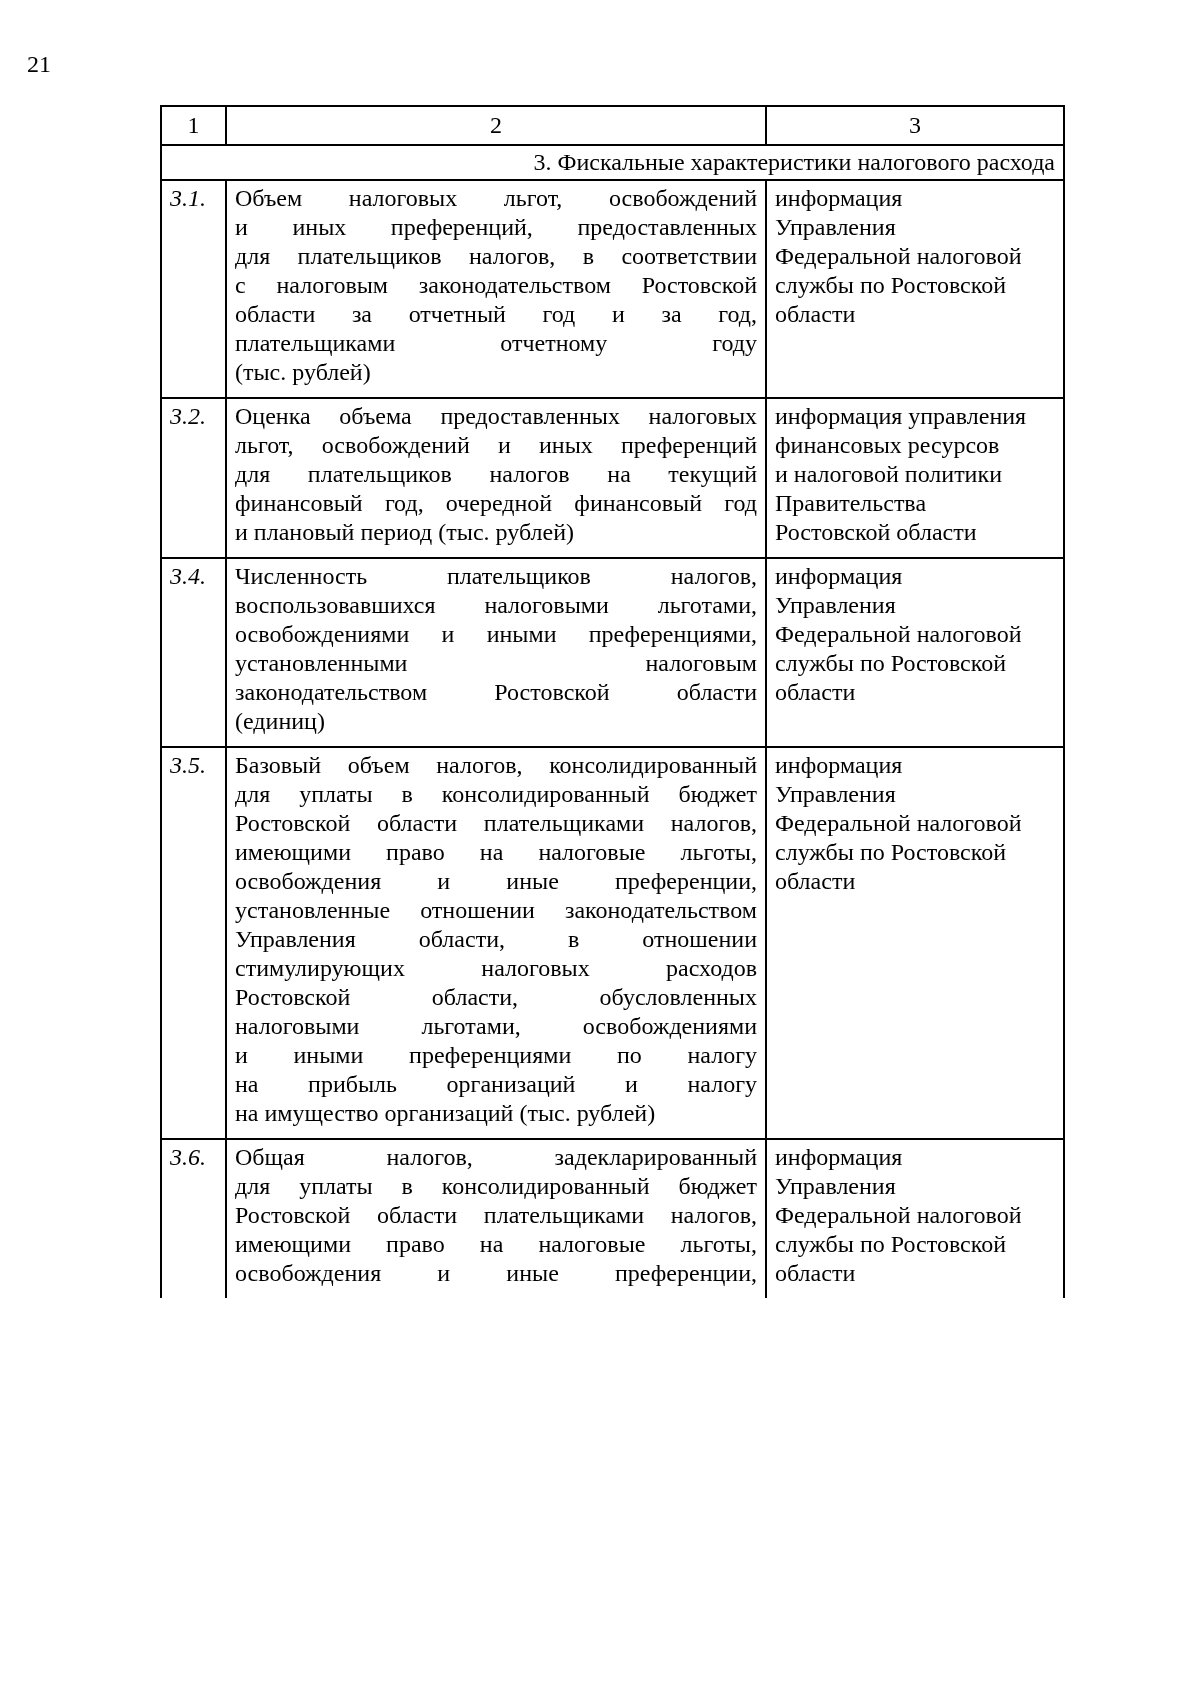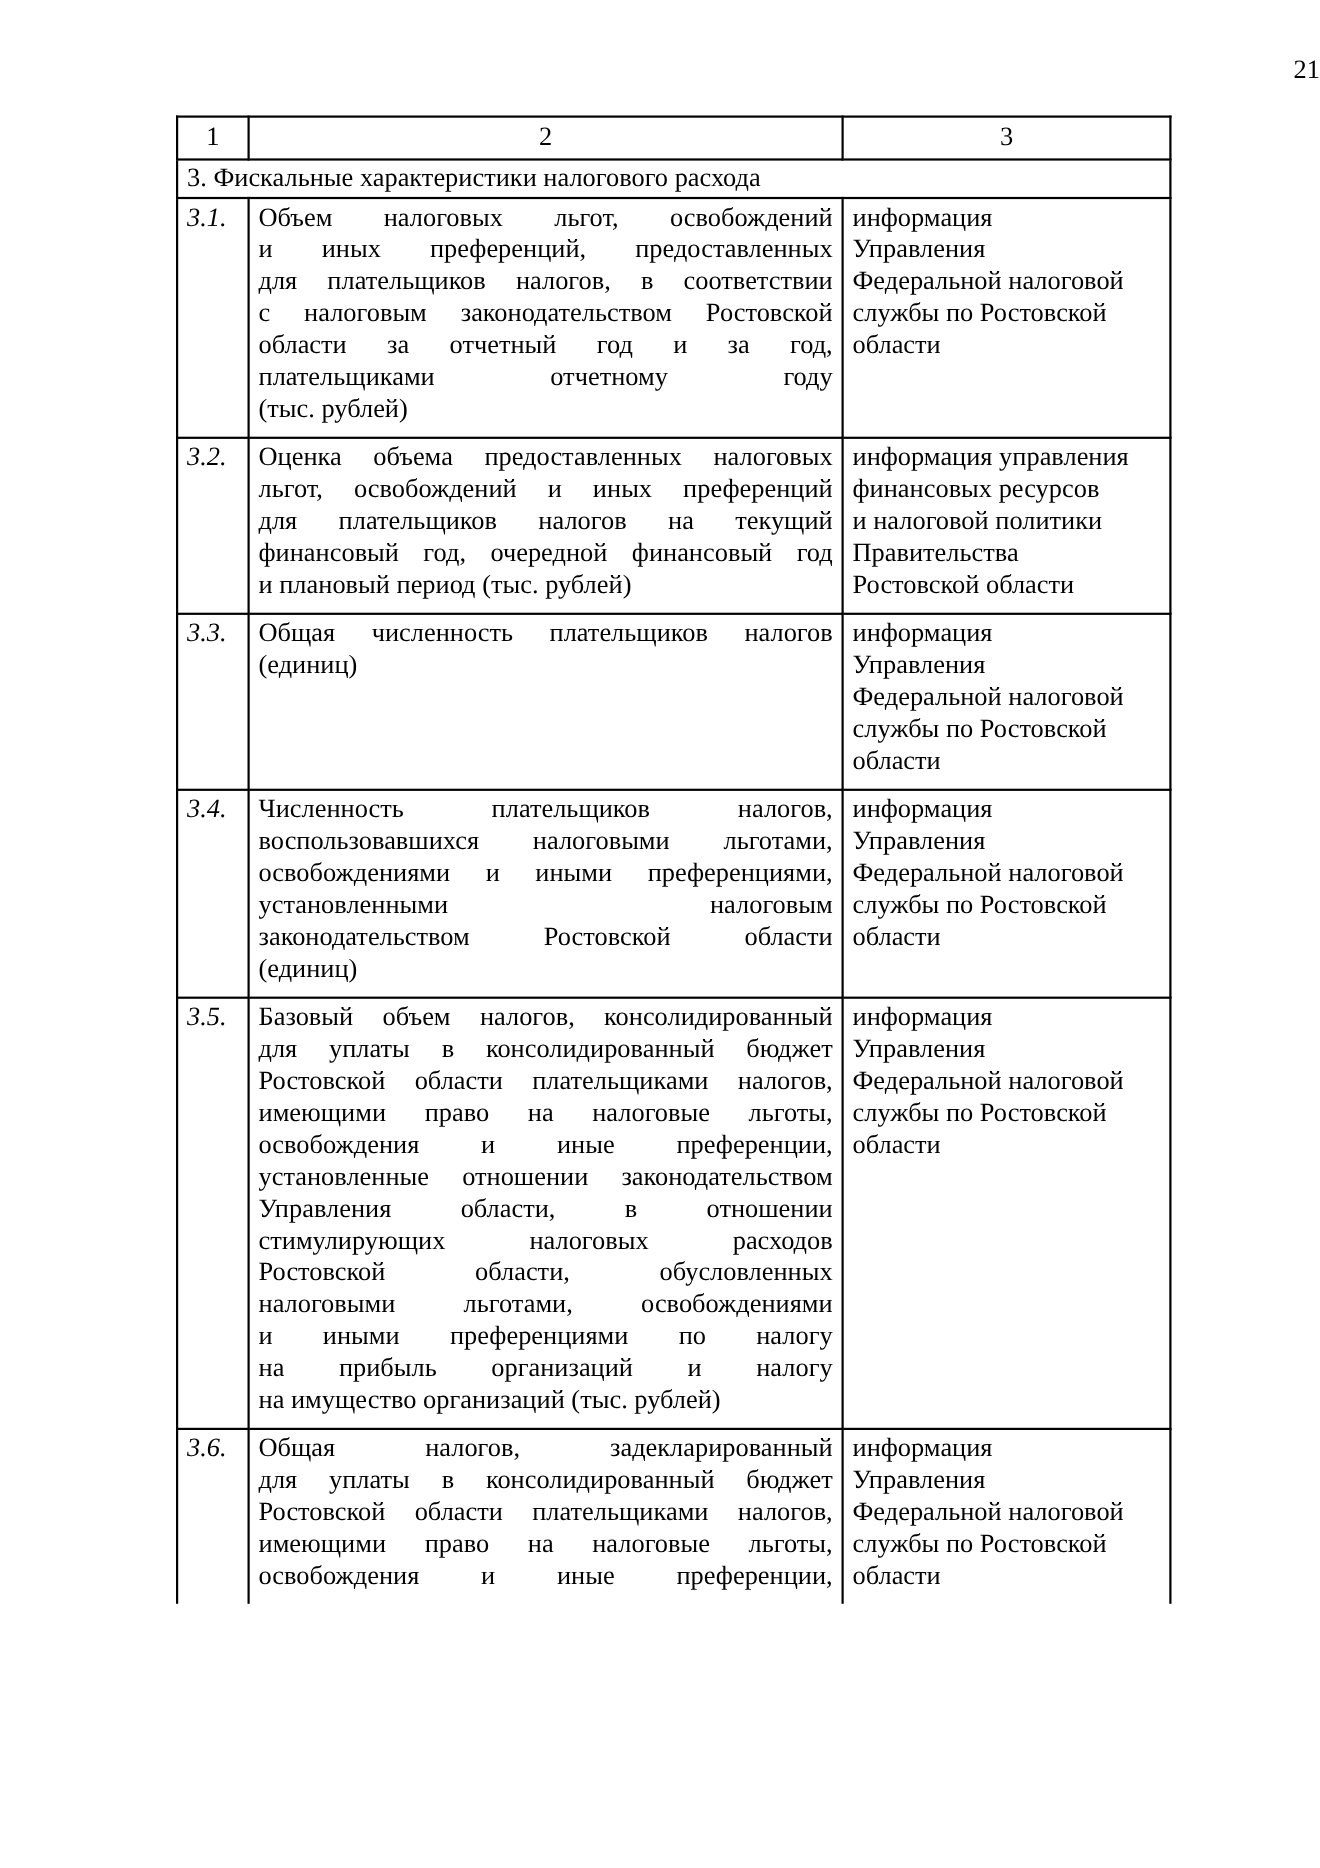--- a/index.html
+++ b/index.html
@@ -7,40 +7,41 @@
   body {
     width: 1200px;
     height: 1698px;
     background: #ffffff;
     color: #000000;
     font-family: "Liberation Serif", "DejaVu Serif", serif;
     overflow: hidden;
   }
   .page-number {
     padding-top: 50px;
-    text-align: right;
+    text-align: left;
     font-size: 24px;
     line-height: 29px;
+    padding-left: 27px;
   }
   table.doc-table {
     border-collapse: collapse;
     table-layout: fixed;
     margin: 26px 0 0 160px;
     width: 903px;
   }
   .doc-table td {
     border: 2px solid #000;
     vertical-align: top;
     font-size: 24px;
     line-height: 29px;
     padding: 3px 8px 10px 8px;
     overflow: hidden;
   }
   tr.head-row td { text-align: center; padding: 4px 8px 4px 8px; }
-  tr.section-row td { text-align: left; padding: 2px 8px 2px 8px; }
+  tr.section-row td { text-align: right; padding: 2px 8px 2px 8px; }
   td.cell-num { padding-left: 8px; font-style: italic; }
   td.cell-desc .jline { text-align: justify; text-align-last: justify; }
   td.cell-desc .jline.jlast { text-align: right; text-align-last: left; }
   td.cell-src { white-space: pre-line; }
   tr.row-last td { border-bottom: 0; }
 </style>
 </head>
 <body>
 
 <div class="page">
@@ -90,32 +91,20 @@
             <div class="jline">финансовый год, очередной финансовый год</div>
             <div class="jline jlast">и плановый период (тыс. рублей)</div>
           </td>
         <td class="cell-src">информация управления
 финансовых ресурсов
 и налоговой политики
 Правительства
 Ростовской области</td>
       </tr>
 
-      <tr class="data-row">
-        <td class="cell-num">3.3.</td>
-        <td class="cell-desc">
-            <div class="jline">Общая численность плательщиков налогов</div>
-            <div class="jline jlast">(единиц)</div>
-          </td>
-        <td class="cell-src">информация
-Управления
-Федеральной налоговой
-службы по Ростовской
-области</td>
-      </tr>
 
       <tr class="data-row">
         <td class="cell-num">3.4.</td>
         <td class="cell-desc">
             <div class="jline">Численность плательщиков налогов,</div>
             <div class="jline">воспользовавшихся налоговыми льготами,</div>
             <div class="jline">освобождениями и иными преференциями,</div>
             <div class="jline">установленными налоговым</div>
             <div class="jline">законодательством Ростовской области</div>
             <div class="jline jlast">(единиц)</div>

